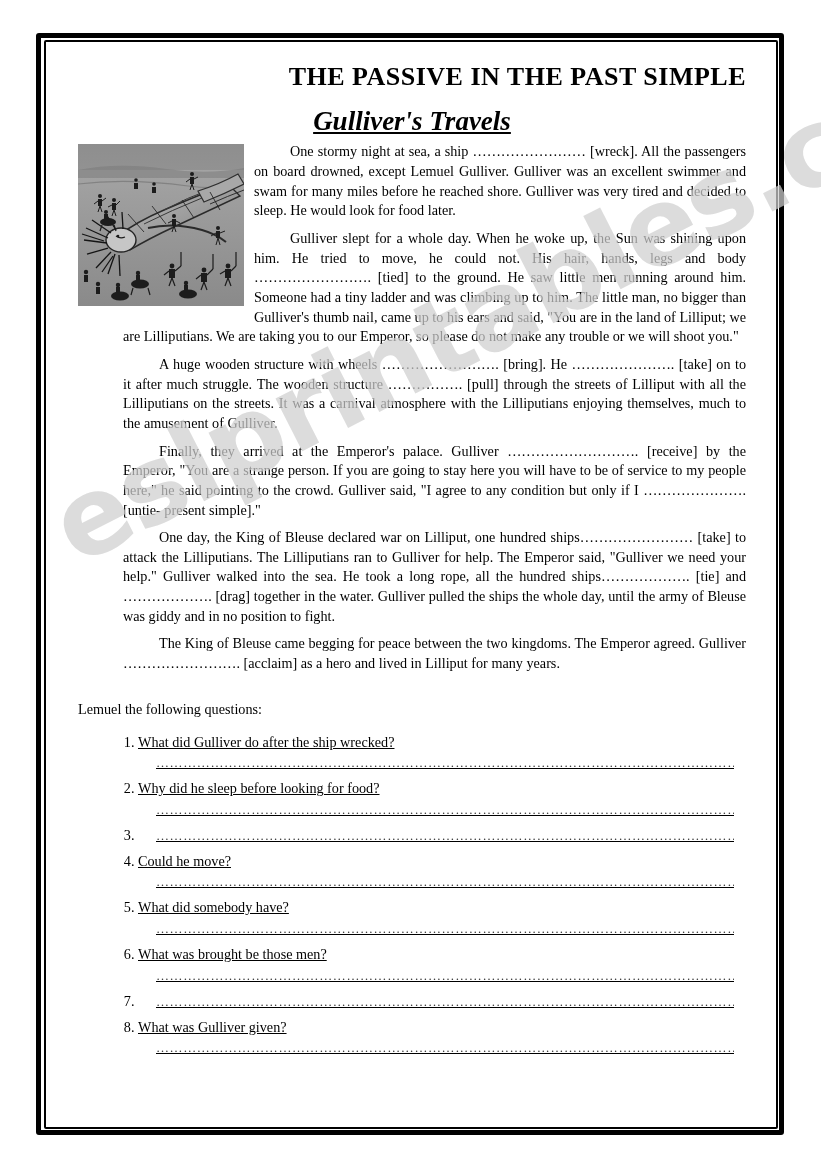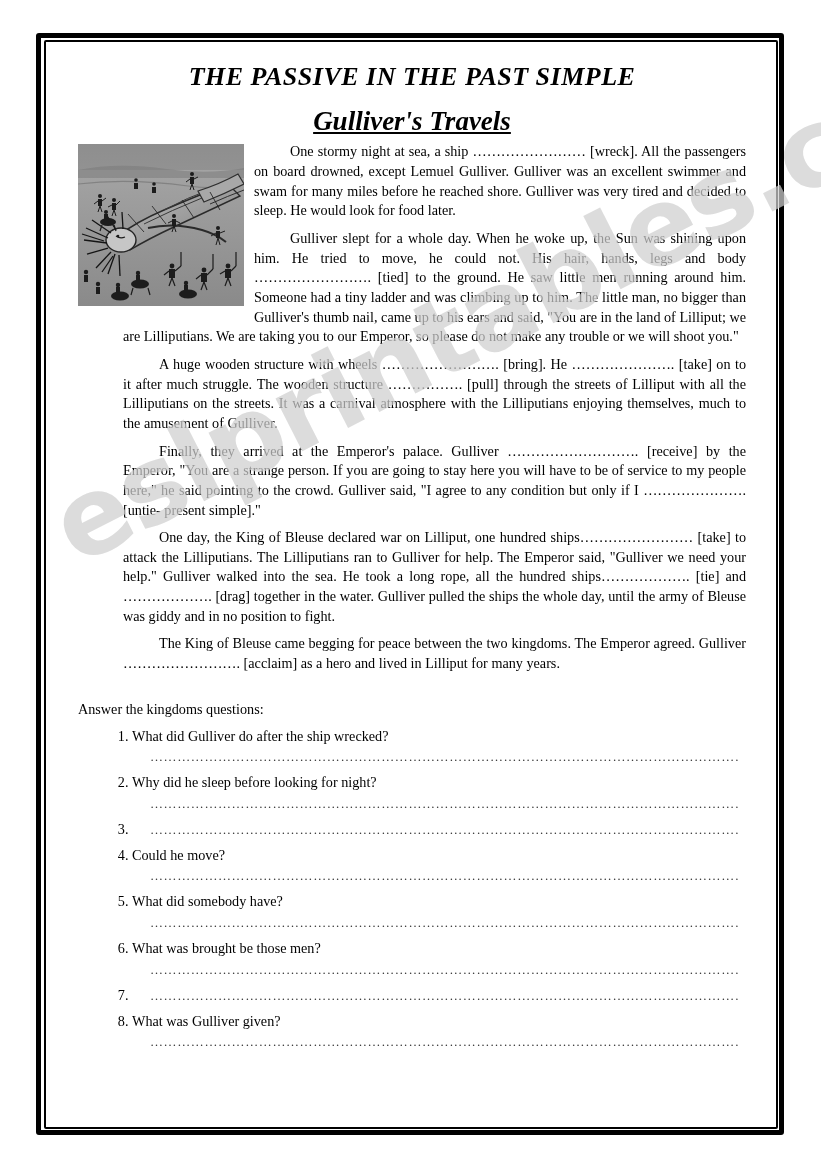--- a/index.html
+++ b/index.html
@@ -63,23 +63,22 @@
   
   #content {
     position: absolute;
     left: 78px;
     top: 62px;
     width: 668px;
     z-index: 2;
   }
 
   #title-main {
-    text-align: center;
+    text-align: right;
     font-family: "Liberation Serif", "DejaVu Serif", serif;
-    font-style: italic;
     font-weight: bold;
     font-size: 26px;
     letter-spacing: .5px;
     line-height: 1.12;
     margin: 0 0 1px 0;
   }
   #title-sub {
     text-align: center;
     font-family: "Liberation Serif", "DejaVu Serif", serif;
     font-style: italic;
@@ -115,23 +114,24 @@
   .story + .story { margin-top: 8px; padding-left: 45px; }
   .clearfix::after { content: ""; display: block; clear: both; }
 
   
   #answer-prompt {
     font-size: 14.2px;
     line-height: 1.4;
     margin: 26px 0 2px 0;
   }
   ol#question-list {
-    margin: 6px;
+    margin: 12px;
     padding-left: 48px;
     font-size: 14.2px;
+    text-decoration: underline;
   }
   ol#question-list > li {
     margin: 0 0 1px 0;
     padding: 0;
     line-height: 1.45;
   }
   .q-text { display: block; }
   .answer-line {
     display: block;
     margin: 2px 0 9px 18px;
@@ -292,29 +292,29 @@
     </div>
 
     <p class="story">One stormy night at sea, a ship …………………… [wreck]. All the passengers on board drowned, except Lemuel Gulliver. Gulliver was an excellent swimmer and swam for many miles before he reached shore. Gulliver was very tired and decided to sleep. He would look for food later.</p>
     <p class="story">Gulliver slept for a whole day. When he woke up, the Sun was shining upon him. He tried to move, he could not. His hair, hands, legs and body ……………………. [tied] to the ground. He saw little men running around him. Someone had a tiny ladder and was climbing up to him. The little man, no bigger than Gulliver's thumb nail, came up to his ears and said, "You are in the land of Lilliput; we are Lilliputians. We are taking you to our Emperor, so please do not make any trouble or we will shoot you."</p>
     <p class="story">A huge wooden structure with wheels ……………………. [bring]. He …………………. [take] on to it after much struggle. The wooden structure ……………. [pull] through the streets of Lilliput with all the Lilliputians on the streets. It was a carnival atmosphere with the Lilliputians enjoying themselves, much to the amusement of Gulliver.</p>
     <p class="story">Finally, they arrived at the Emperor's palace. Gulliver ………………………. [receive] by the Emperor, "You are a strange person. If you are going to stay here you will have to be of service to my people here," he said pointing to the crowd. Gulliver said, "I agree to any condition but only if I …………………. [untie- present simple]."</p>
     <p class="story">One day, the King of Bleuse declared war on Lilliput, one hundred ships…………………… [take] to attack the Lilliputians. The Lilliputians ran to Gulliver for help. The Emperor said, "Gulliver we need your help." Gulliver walked into the sea. He took a long rope, all the hundred ships………………. [tie] and ………………. [drag] together in the water. Gulliver pulled the ships the whole day, until the army of Bleuse was giddy and in no position to fight.</p>
     <p class="story">The King of Bleuse came begging for peace between the two kingdoms. The Emperor agreed. Gulliver ……………………. [acclaim]  as a hero and lived in Lilliput for many years.</p>
   </div>
 
-  <p id="answer-prompt">Answer the kingdoms questions:</p>
+  <p id="answer-prompt">Lemuel the following questions:</p>
 
   <ol id="question-list">
     <li>
       <span class="q-text">What did Gulliver do after the ship wrecked?</span>
       <span class="answer-line">…………………………………………………………………………………………………………………………………………………</span>
     </li>
     <li>
-      <span class="q-text">Why did he sleep before looking for night?</span>
+      <span class="q-text">Why did he sleep before looking for food?</span>
       <span class="answer-line">…………………………………………………………………………………………………………………………………………………</span>
     </li>
     <li>
       <span class="answer-line">…………………………………………………………………………………………………………………………………………………</span>
     </li>
     <li>
       <span class="q-text">Could he move?</span>
       <span class="answer-line">…………………………………………………………………………………………………………………………………………………</span>
     </li>
     <li>

